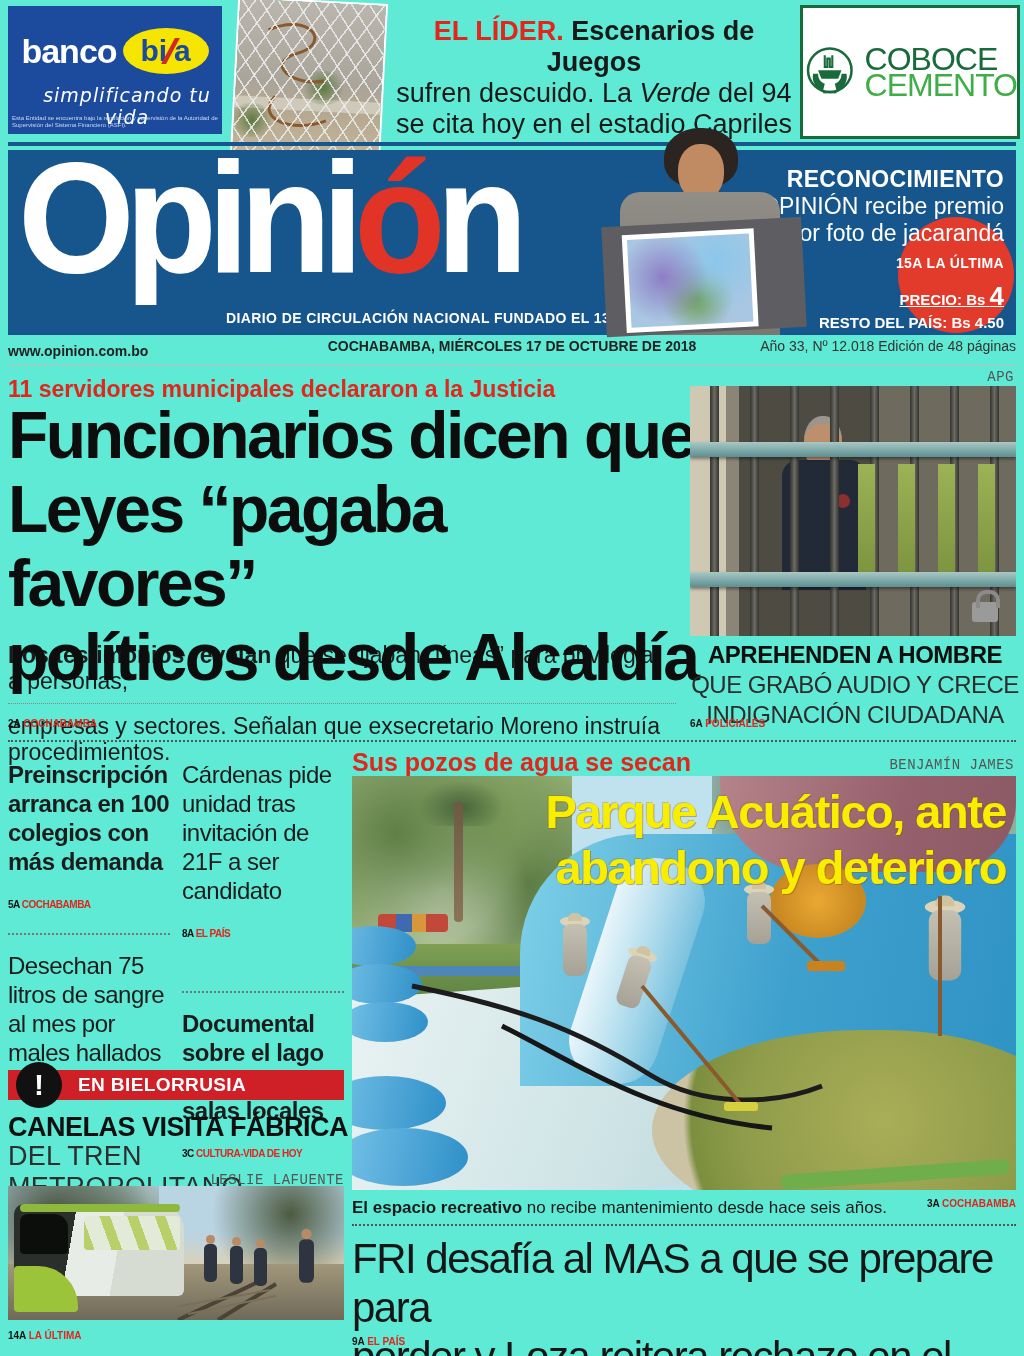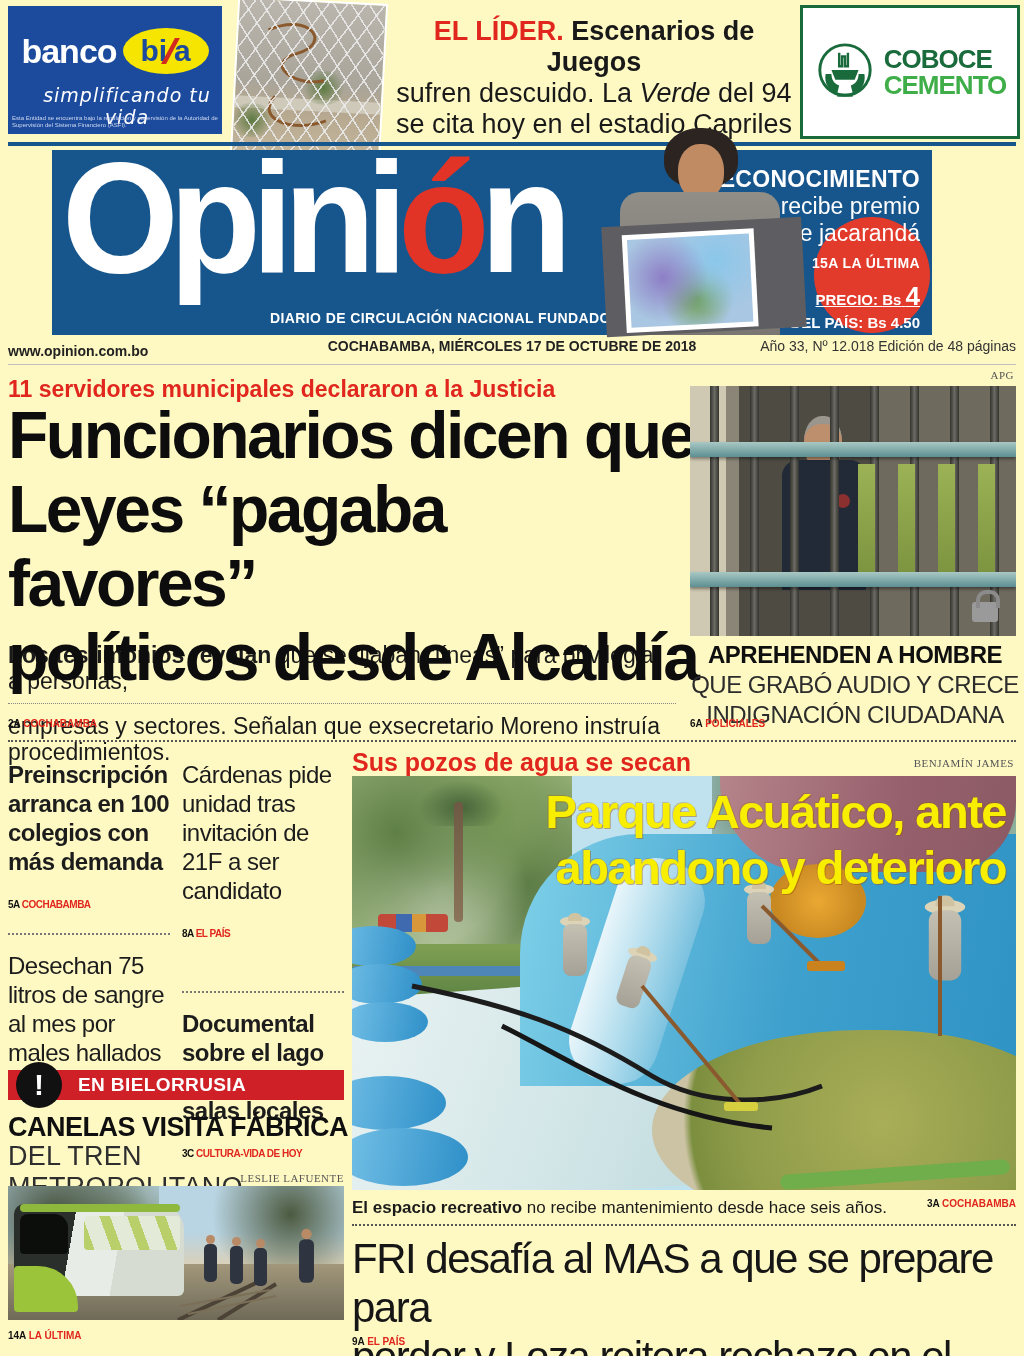--- a/index.html
+++ b/index.html
@@ -1,16 +1,16 @@
 <!DOCTYPE html>
 <html><head>
 <meta charset="utf-8">
 <style>
   html,body{margin:0;padding:0;background:#e8e8e8;}
-  .page{position:relative;width:1024px;height:1356px;background:#fef9c3;margin:0 auto;
+  .page{position:relative;width:1024px;height:1356px;background:#5eead4;margin:0 auto;
         font-family:"Liberation Sans",sans-serif;overflow:hidden;color:#111;}
   .abs{position:absolute;}
 
   
   .bisa{left:8px;top:6px;width:214px;height:128px;background:#1c4b9e;color:#fff;text-align:center;}
   .bisa-row{margin-top:22px;display:flex;justify-content:center;align-items:center;gap:6px;}
   .bisa-word{font-size:34px;font-weight:bold;letter-spacing:-1px;}
   .bisa-oval{display:inline-flex;align-items:center;justify-content:center;width:86px;height:46px;
              background:#f6e500;border-radius:50%;color:#1c4b9e;font-size:30px;font-weight:bold;position:relative;}
   .bisa-slash{display:inline-block;width:5px;height:26px;background:#d22a1f;transform:skewX(-28deg);margin:0 1px;}
@@ -23,26 +23,26 @@
   .fence-weed{position:absolute;width:48px;height:34px;border-radius:50%;
               background:radial-gradient(circle,#5d7a41,#5d7a4100 70%);}
   .fence-mesh{position:absolute;inset:0;
       background:repeating-linear-gradient(55deg,rgba(235,235,235,.85) 0 1.5px,transparent 1.5px 15px),
                  repeating-linear-gradient(-55deg,rgba(235,235,235,.85) 0 1.5px,transparent 1.5px 15px);}
   .lider{left:392px;top:16px;width:404px;text-align:center;font-size:27px;line-height:31px;color:#191919;}
   .lider .red{color:#e0261d;font-weight:bold;}
   .lider b{font-weight:bold;}
   .coboce{left:800px;top:5px;width:214px;height:128px;background:#fff;border:3px solid #1a6b3c;
           display:flex;align-items:center;justify-content:center;gap:8px;}
-  .cob-txt{font-weight:bold;font-size:26px;line-height:26px;letter-spacing:-1px;}
+  .cob-txt{font-weight:normal;font-size:32px;line-height:26px;letter-spacing:-1px;}
   .cob-1{color:#1a6b3c;}.cob-2{color:#3fae49;}
 
   
   .mast-topline{left:8px;top:142px;width:1008px;height:4px;background:#17568c;}
-  .masthead{left:8px;top:150px;width:880px;height:185px;background:#17568c;margin-left:44px;}
+  .masthead{left:8px;top:150px;width:1008px;height:185px;background:#17568c;}
   .logo{position:absolute;left:10px;top:-12px;font-size:158px;font-weight:bold;line-height:1;
         letter-spacing:-10px;color:#fff;transform:scaleX(.95);transform-origin:left top;white-space:nowrap;}
   .logo .red{color:#e23327;}
   .founded{position:absolute;left:218px;bottom:9px;font-size:14px;font-weight:bold;color:#fff;letter-spacing:.4px;}
   .price-circle{position:absolute;right:2px;bottom:2px;width:116px;height:116px;border-radius:50%;background:#e23a2b;}
   .promo{position:absolute;right:12px;top:16px;width:250px;text-align:right;color:#fff;z-index:2;}
   .promo-kicker{font-size:23px;font-weight:bold;letter-spacing:.3px;}
   .promo-line{font-size:23px;line-height:27px;}
   .promo-ref{font-size:14px;font-weight:bold;margin-top:8px;letter-spacing:.4px;}
   .price-row{font-size:15px;font-weight:bold;margin-top:10px;text-decoration:underline;}
@@ -63,21 +63,21 @@
                 #a9c7e2;}
 
   
   .dateline{left:8px;top:338px;width:1008px;font-size:14px;font-weight:bold;color:#222;}
   .dl-web{position:absolute;left:0;top:5px;}
   .dl-date{position:absolute;left:0;right:0;text-align:center;top:0;}
   .dl-ed{position:absolute;right:0;top:0;font-weight:normal;color:#333;}
   .rule-gray{left:8px;top:364px;width:1008px;height:1px;background:#bfbfbf;}
 
   
-  .credit{font-family:Liberation Serif, serif;font-size:11px;color:#555;letter-spacing:.5px;}
+  .credit{font-family:Liberation Mono, monospace;font-size:14px;color:#555;letter-spacing:.5px;}
   .apg{right:10px;top:369px;}
   .kicker{color:#e0261d;font-weight:bold;}
   .lead-kicker{left:8px;top:376px;font-size:23px;}
   .lead-headline{left:8px;top:398px;width:690px;font-size:66px;line-height:74px;font-weight:bold;
                  letter-spacing:-2.5px;color:#0d0d0d;}
   .deck{left:8px;top:642px;width:668px;font-size:23px;line-height:26px;color:#1a1a1a;}
   .deck .l1{border-bottom:1px dotted #888;padding-bottom:9px;}
   .deck .l2{padding-top:9px;}
   .pageref{font-size:10px;font-weight:bold;color:#111;}
   .pageref .sec{color:#e0261d;}

